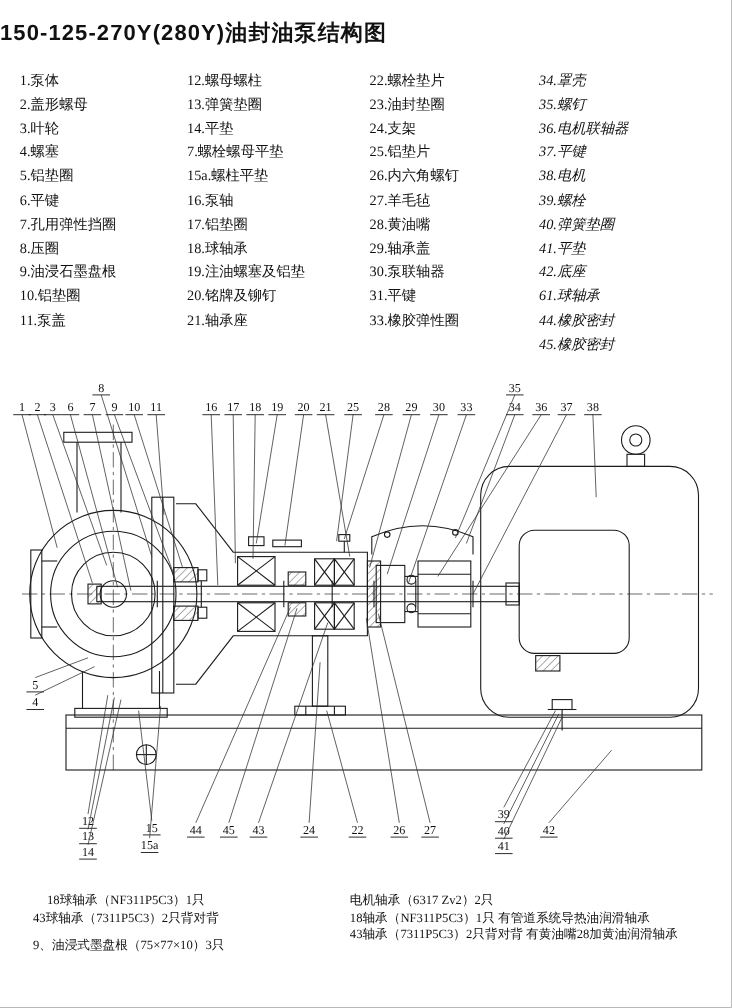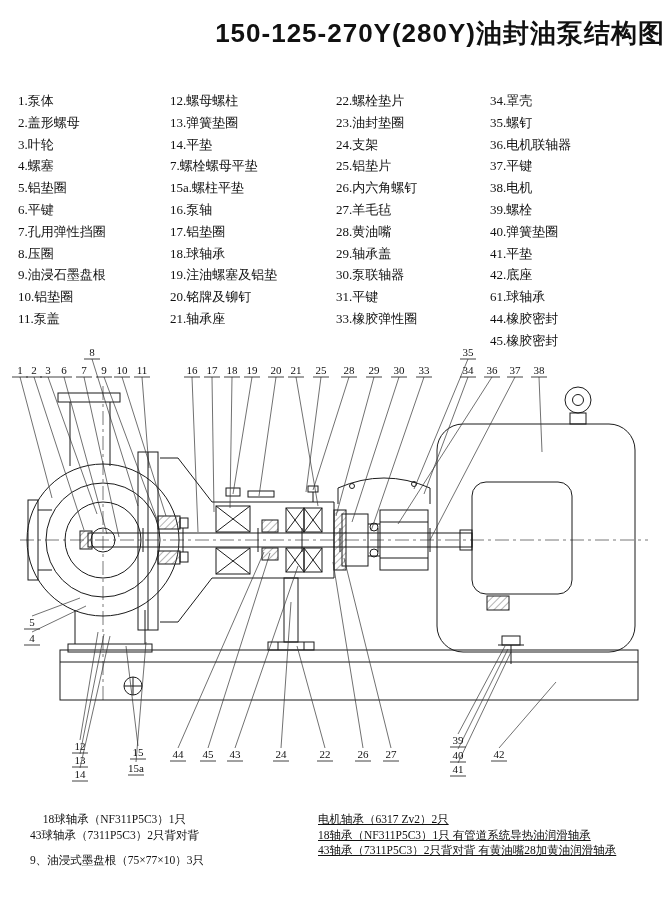--- a/index.html
+++ b/index.html
@@ -2,41 +2,41 @@
 <html><head>
 <meta charset="utf-8">
 <style>
   html,body{margin:0;padding:0;background:#888;}
   .page{
     position:relative;width:665px;height:916px;background:#ffffff;
     font-family:"Liberation Serif","DejaVu Sans",serif;color:#111;overflow:hidden;
     margin:0 auto;
   }
   .title{
-    position:absolute;top:16px;left:0;width:100%;text-align:right;
+    position:absolute;top:16px;left:0;width:100%;text-align:left;
     font-family:"Liberation Sans","DejaVu Sans",sans-serif;
-    font-weight:bold;font-size:26px;letter-spacing:1px;
+    font-weight:bold;font-size:20px;letter-spacing:1px;
   }
-  .col{position:absolute;top:62px;font-size:13px;line-height:21.8px;white-space:nowrap;margin-top:28px;}
+  .col{position:absolute;top:62px;font-size:13px;line-height:21.8px;white-space:nowrap;}
   .col div{height:21.8px;}
   .col1{left:18px;}
   .col2{left:170px;}
   .col3{left:336px;}
-  .col4{left:490px;}
+  .col4{left:490px;font-style:italic;}
   svg.drawing{position:absolute;left:0;top:340px;}
   .ln{fill:none;stroke:#1b1b1b;stroke-width:1;}
   .ht{fill:url(#hatch);stroke:#1b1b1b;stroke-width:1;}
   .cl{stroke:#555;stroke-width:0.8;stroke-dasharray:14 4 3 4;fill:none;}
   .callout-num{font:11px "Liberation Serif","DejaVu Sans",serif;fill:#111;text-anchor:middle;}
   .leader{stroke:#333;stroke-width:0.7;}
   .callout-underline{stroke:#111;stroke-width:0.8;}
   .notes{position:absolute;font-size:11.5px;line-height:15.5px;white-space:nowrap;}
   .notes-left1{left:30px;top:812px;text-align:center;}
   .notes-left2{left:30px;top:853px;}
-  .notes-right{left:318px;top:812px;text-decoration:underline;}
+  .notes-right{left:318px;top:812px;}
 </style>
 </head>
 <body>
 
 <div class="page">
 
   <div class="title">150-125-270Y(280Y)油封油泵结构图</div>
 
   <div class="col col1">
       <div>1.泵体</div>

